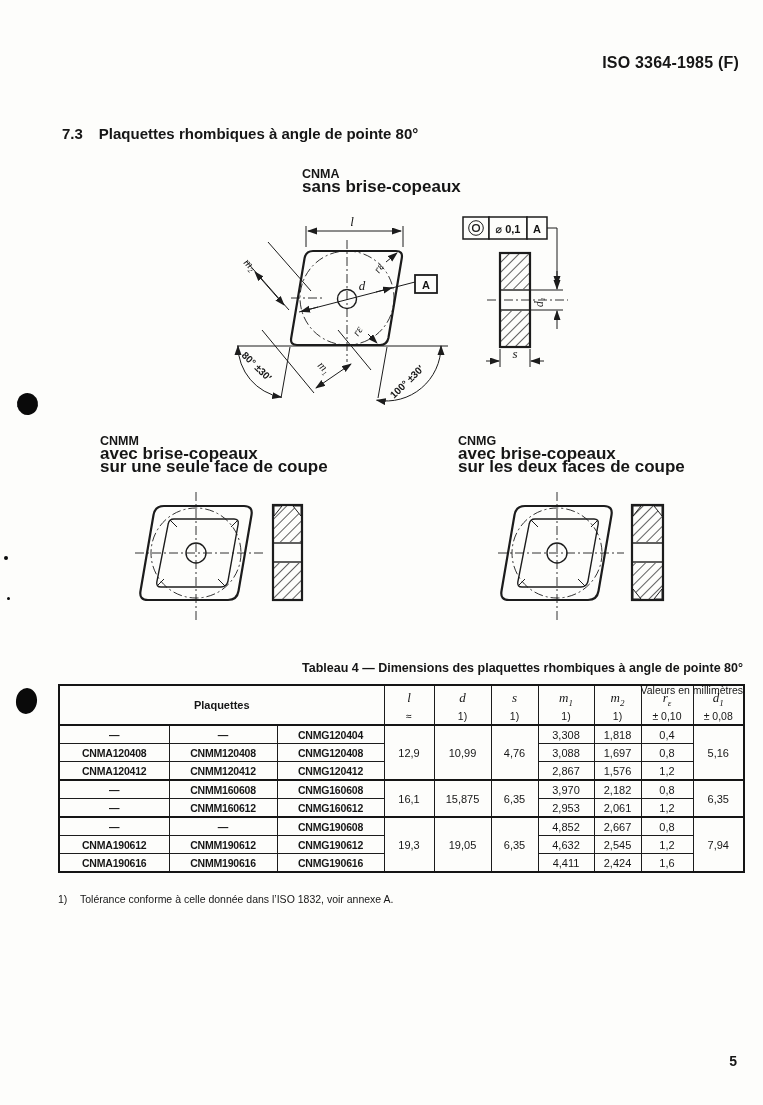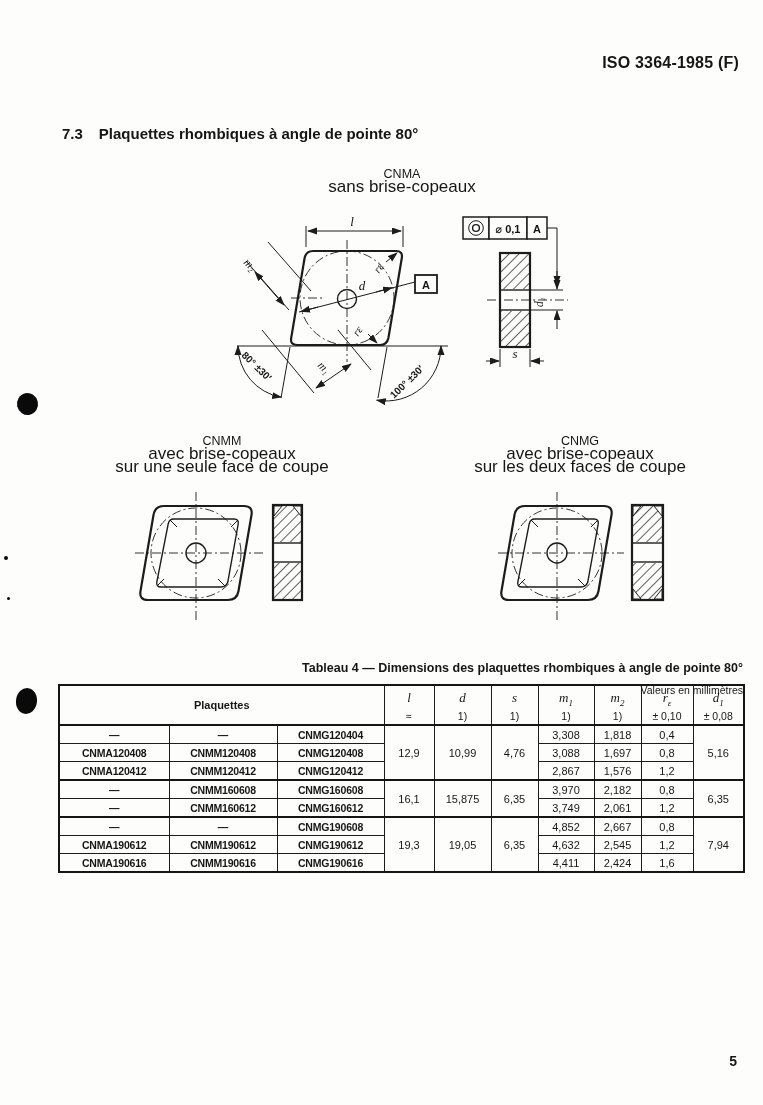--- a/index.html
+++ b/index.html
@@ -9,21 +9,21 @@
   .doc-ref{position:absolute;top:54px;right:24px;font-size:16px;font-weight:bold;letter-spacing:.2px;}
   .section-title{position:absolute;top:125px;left:62px;font-size:15px;font-weight:bold;}
   .section-title .num{margin-right:16px;}
 
   .punch{position:absolute;background:#0a0a0a;border-radius:50%;}
   .p1{left:17px;top:393px;width:21px;height:22px;transform:rotate(-12deg);}
   .p2{left:16px;top:688px;width:21px;height:26px;transform:rotate(8deg);}
   .dot1{left:4px;top:556px;width:4px;height:4px;}
   .dot2{left:7px;top:597px;width:3px;height:3px;}
 
-  .figtitle{position:absolute;text-align:center;font-weight:normal;}
+  .figtitle{position:absolute;font-weight:bold;}
   .figtitle .t1{font-size:12.5px;line-height:13px;}
   .figtitle .t2{font-size:17px;line-height:12.5px;}
   .ft-cnma{left:302px;top:168px;width:200px;}
   .ft-cnmm{left:100px;top:435px;width:244px;}
   .ft-cnmg{left:458px;top:435px;width:244px;}
 
   svg{position:absolute;overflow:visible;}
   .thin{stroke:#1c1c1c;stroke-width:1;fill:none;}
   .med2{stroke:#1c1c1c;stroke-width:1.4;fill:none;}
   .thick{stroke:#1c1c1c;stroke-width:2.2;fill:none;}
@@ -336,21 +336,21 @@
         <td class="num" rowspan="2">6,35</td>
         <td class="num">3,970</td>
         <td class="num">2,182</td>
         <td class="num">0,8</td>
         <td class="num" rowspan="2">6,35</td>
       </tr>
       <tr>
         <td class="nm">—</td>
         <td class="nm">CNMM160612</td>
         <td class="nm">CNMG160612</td>
-        <td class="num">3,749</td>
+        <td class="num">2,953</td>
         <td class="num">2,061</td>
         <td class="num">1,2</td>
       </tr>
       <tr class="gs">
         <td class="nm">—</td>
         <td class="nm">—</td>
         <td class="nm">CNMG190608</td>
         <td class="num" rowspan="3">19,3</td>
         <td class="num" rowspan="3">19,05</td>
         <td class="num" rowspan="3">6,35</td>
@@ -371,16 +371,19 @@
         <td class="nm">CNMA190616</td>
         <td class="nm">CNMM190616</td>
         <td class="nm">CNMG190616</td>
         <td class="num">4,411</td>
         <td class="num">2,424</td>
         <td class="num">1,6</td>
       </tr>
     </tbody>
   </table>
 
+  <div class="footnote">
+    <span class="ref">1)</span><span>Tolérance conforme à celle donnée dans l’ISO 1832, voir annexe A.</span>
+  </div>
 
   <div class="page-num">5</div>
 
 </div>
 
 </body></html>

